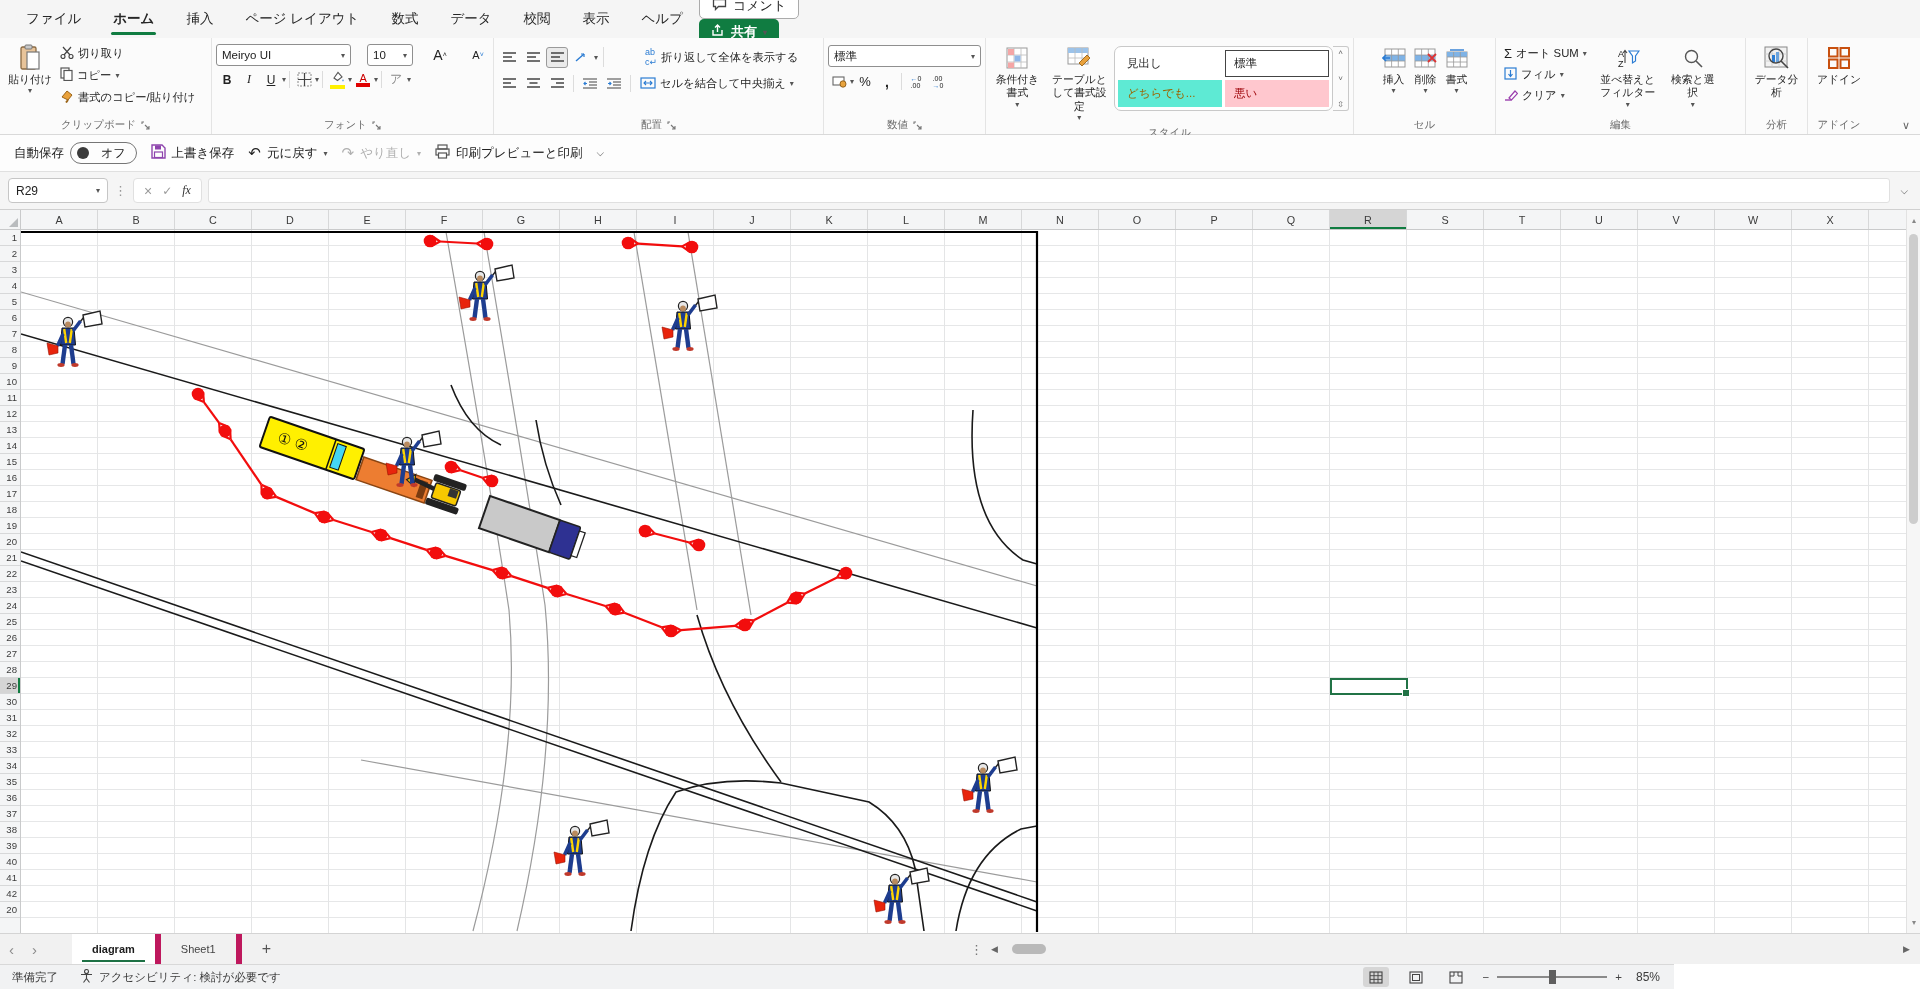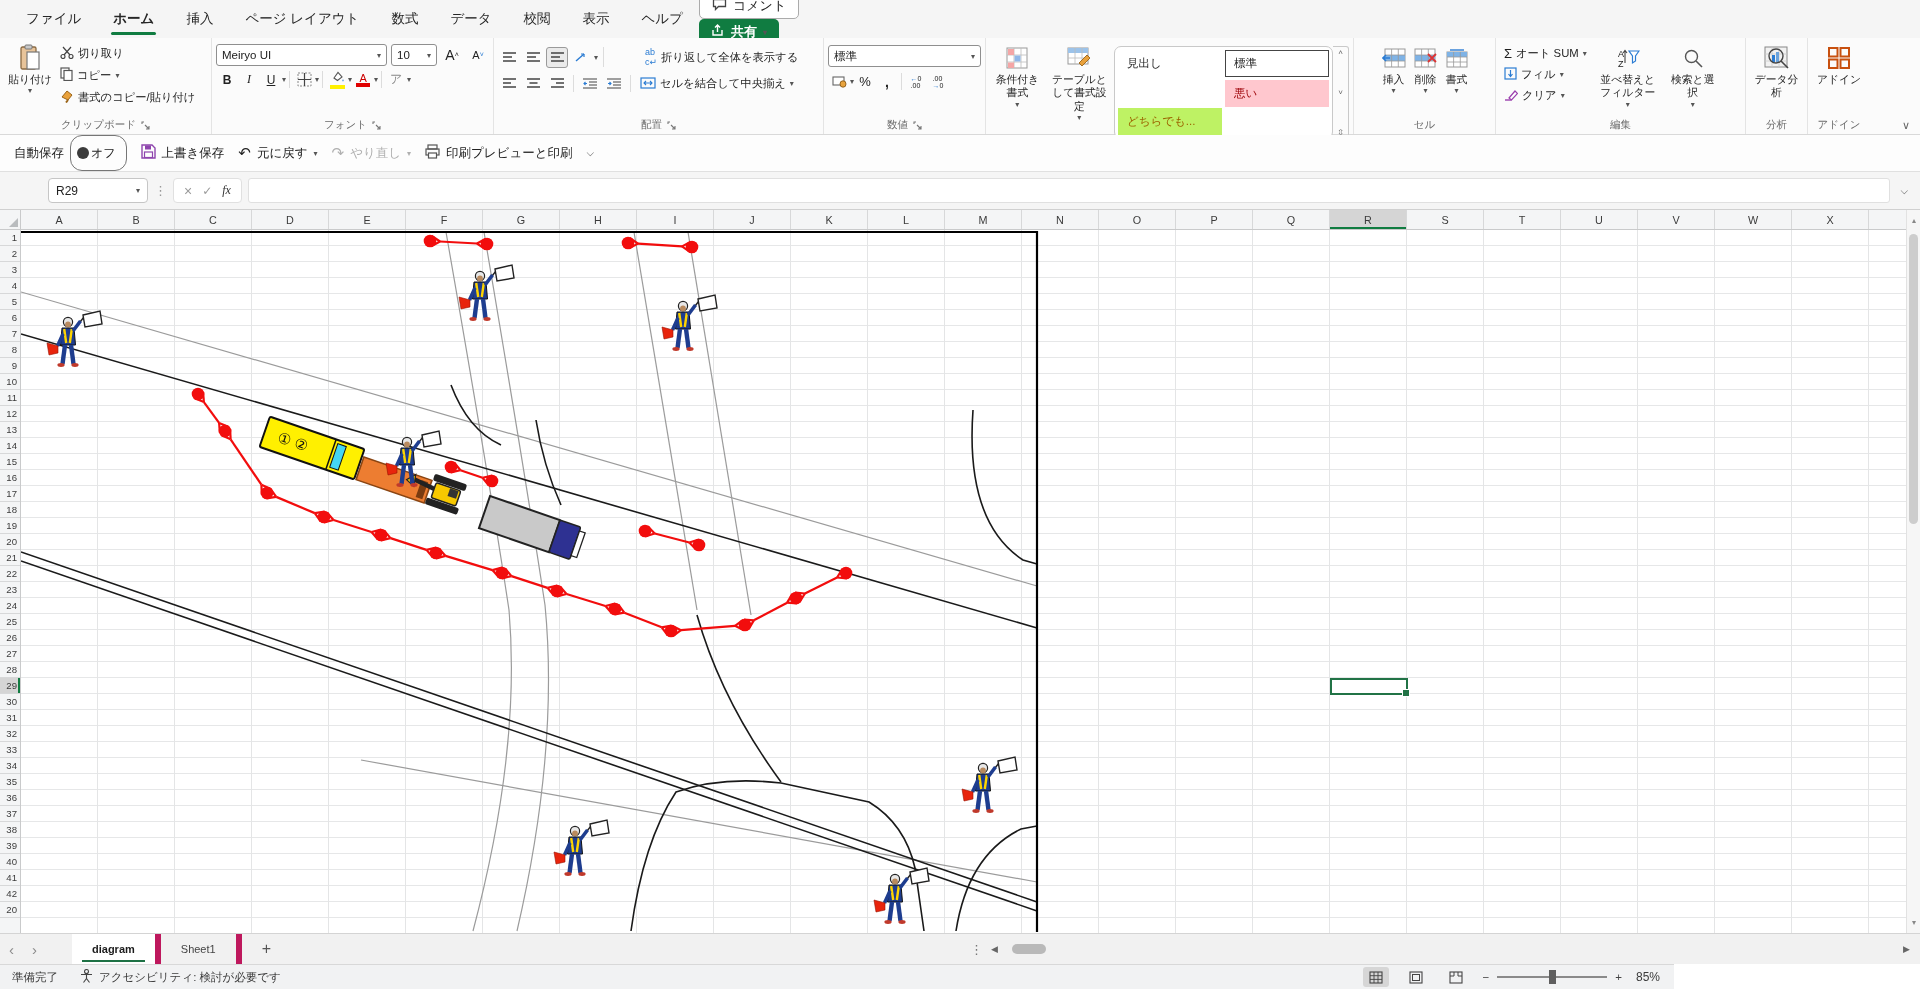--- a/index.html
+++ b/index.html
@@ -24,34 +24,34 @@
   .vbtn{display:flex;flex-direction:column;align-items:center;justify-content:flex-start;text-align:center;font-size:10.8px;color:#1f1f1f;padding:3px 2px;line-height:1.25;cursor:pointer;}
   .vbtn .vicon{height:26px;display:flex;align-items:center;justify-content:center;margin-bottom:2px;}
   .hbtn{display:flex;align-items:center;gap:4px;font-size:11.3px;color:#1f1f1f;padding:2px 4px;cursor:pointer;white-space:nowrap;}
   .arrow{font-size:8px;color:#555;}
   .dis{color:#b0b0b0;}
   .combo{display:flex;align-items:center;justify-content:space-between;background:#fff;border:1px solid #8f8f8f;border-radius:3px;height:22px;padding:0 5px;font-size:11.5px;}
   .mini{width:22px;height:21px;display:flex;align-items:center;justify-content:center;border-radius:3px;font-size:12px;cursor:pointer;}
   .sep-v{width:1px;background:#dcdcdc;align-self:stretch;margin:2px 3px;}
   .styleCell{width:104px;height:27px;display:flex;align-items:center;padding:0 8px;font-size:11.5px;border:1px solid transparent;background:#fff;cursor:pointer;}
   .styleCell.selected{border:1.6px solid #444;}
-  .styleCell.neutral{background:#bef264;color:#9C6500;margin-top:28px;}
+  .styleCell.neutral{background:#5eead4;color:#9C6500;}
   .styleCell.bad{background:#FFC7CE;color:#9C0006;}
   .gallery{border:1px solid #c9c9c9;border-radius:7px;background:#fff;display:grid;grid-template-columns:104px 104px;gap:3px;padding:3px;}
   .galscroll{display:flex;flex-direction:column;justify-content:space-between;border:1px solid #c9c9c9;border-left:none;border-radius:0 3px 3px 0;width:16px;padding:1px 0;align-items:center;color:#666;font-size:8px;}
 
   
   .qat{position:absolute;top:135px;left:0;width:1920px;height:37px;background:#fdfdfd;border-bottom:1px solid #e0e0e0;display:flex;align-items:center;gap:14px;padding-left:14px;font-size:12.5px;color:#222;}
-  .pill{display:flex;align-items:center;gap:2px;border:1px solid #767676;border-radius:12px;height:36px;padding:0 10px 0 6px;font-size:12px;}
+  .pill{display:flex;align-items:center;gap:12px;border:1px solid #767676;border-radius:12px;height:22px;padding:0 10px 0 6px;font-size:12px;}
   .pill .knob{width:12px;height:12px;border-radius:50%;background:#3b3b3b;}
   .qitem{display:flex;align-items:center;gap:6px;cursor:pointer;}
 
   
   .fbar{position:absolute;top:172px;left:0;width:1920px;height:38px;background:#f5f5f5;border-bottom:1px solid #d0d0d0;display:flex;align-items:center;padding:0 8px;gap:6px;}
-  .namebox{width:100px;height:25px;background:#fff;border:1px solid #c6c6c6;border-radius:4px;display:flex;align-items:center;justify-content:space-between;padding:0 7px;font-size:12px;margin-left:40px;}
+  .namebox{width:100px;height:25px;background:#fff;border:1px solid #c6c6c6;border-radius:4px;display:flex;align-items:center;justify-content:space-between;padding:0 7px;font-size:12px;}
   .fx-group{display:flex;align-items:center;gap:10px;background:#fff;border:1px solid #e0e0e0;border-radius:4px;height:25px;padding:0 10px;color:#9a9a9a;}
   .finput{flex:1;height:25px;background:#fff;border:1px solid #e0e0e0;border-radius:3px;}
 
   
   .colheads{position:absolute;top:210px;left:0;width:1906px;height:20px;background:#f4f5f6;border-bottom:1px solid #c9cacb;display:flex;}
   .corner{width:21px;height:100%;border-right:1px solid #c9cacb;position:relative;background:#f4f5f6;}
   .corner::after{content:"";position:absolute;right:2px;bottom:2px;border-left:9px solid transparent;border-bottom:9px solid #b9bcbe;}
   .colh{width:77px;height:100%;display:flex;align-items:center;justify-content:center;font-size:10.8px;color:#3b3b3b;border-right:1px solid #d7d8d9;}
   .colh.sel{background:#d5d5d5;box-shadow:inset 0 -2px 0 #107C41;}
   .rowheads{position:absolute;top:230px;left:0;width:21px;height:703px;background:#f4f5f6;border-right:1px solid #c9cacb;overflow:hidden;}
@@ -172,21 +172,21 @@
         <span class="launcher">
             <svg width="9" height="9" viewBox="0 0 9 9">
               <path d="M1,3 V1 H3 M4,4 L8,8 M8,5 V8 H5" stroke="#777" fill="none" stroke-width="1.1"></path>
             </svg>
           </span>
         </div>
     </div>
 
     <div class="rgroup" style="width:282px">
       <div class="rbody" style="flex-direction:column;gap:3px;width:100%;">
-        <div style="display:flex;gap:4px;width:100%;padding-top:2px;">
+        <div style="display:flex;gap:16px;width:100%;padding-top:2px;">
           <div class="combo" style="flex:1">
               <span>Meiryo UI</span>
               <span class="arrow">▾</span>
             </div>
           <div class="combo" style="width:46px">
               <span>10</span>
               <span class="arrow">▾</span>
             </div>
           <div class="mini" style="font-size:14px;">A<span style="font-size:7px;vertical-align:top;">˄</span></div>
           <div class="mini" style="font-size:11px;">A<span style="font-size:7px;color:#2b7cd3;vertical-align:top;">˅</span></div>

